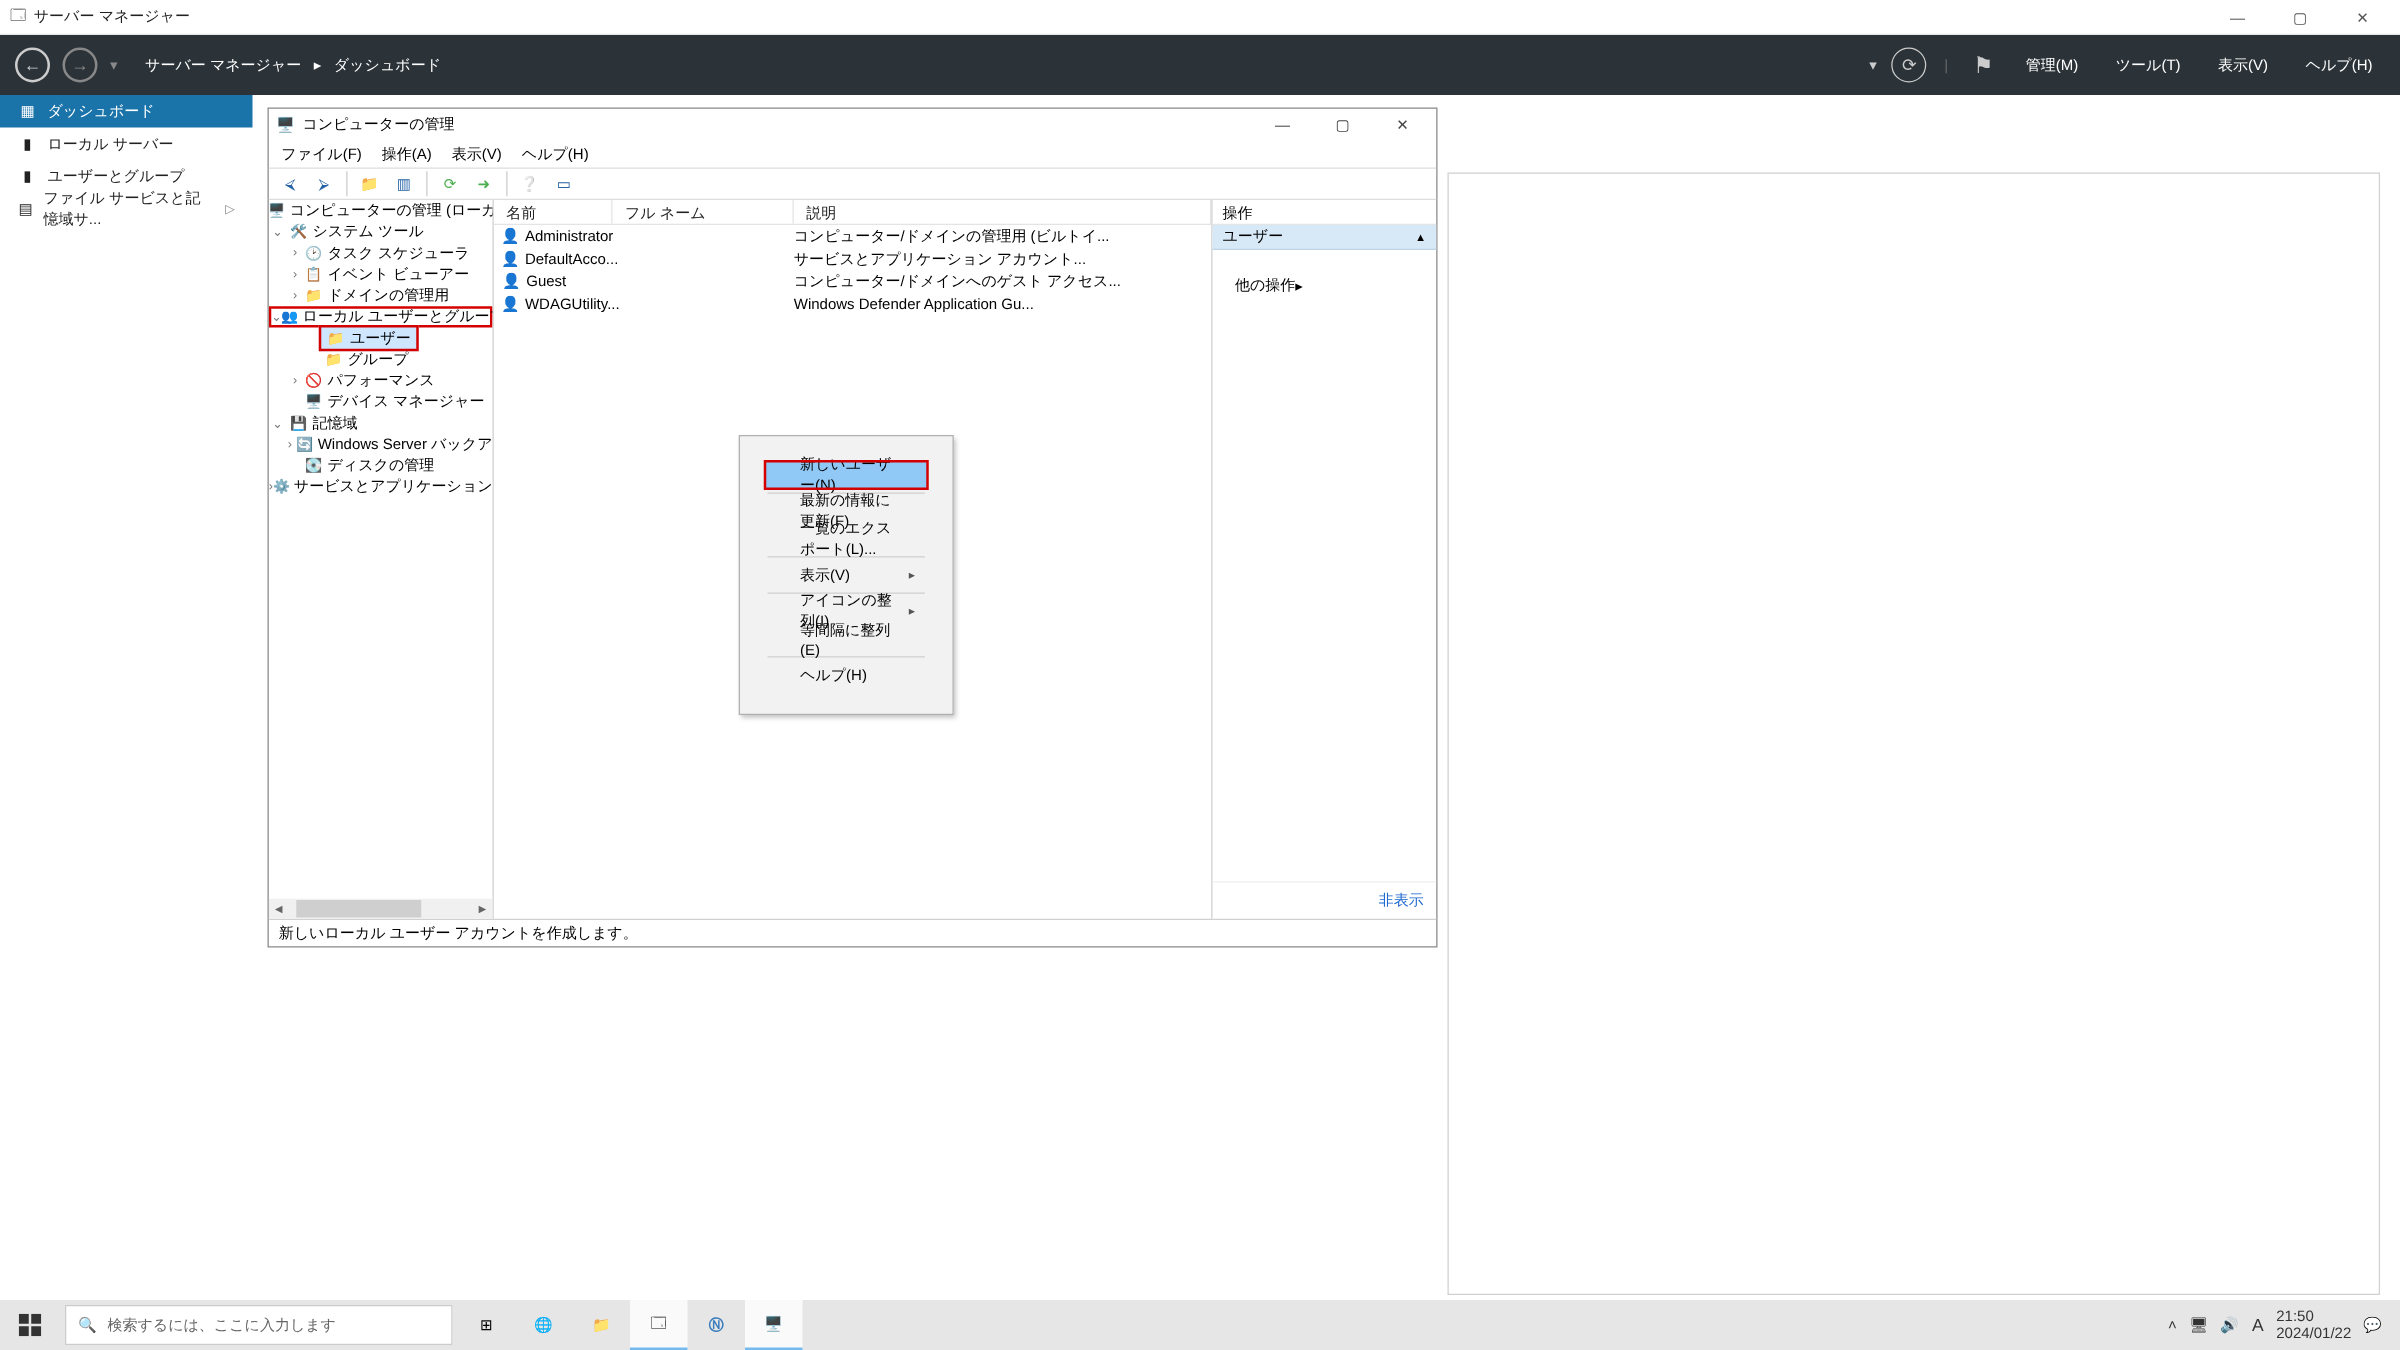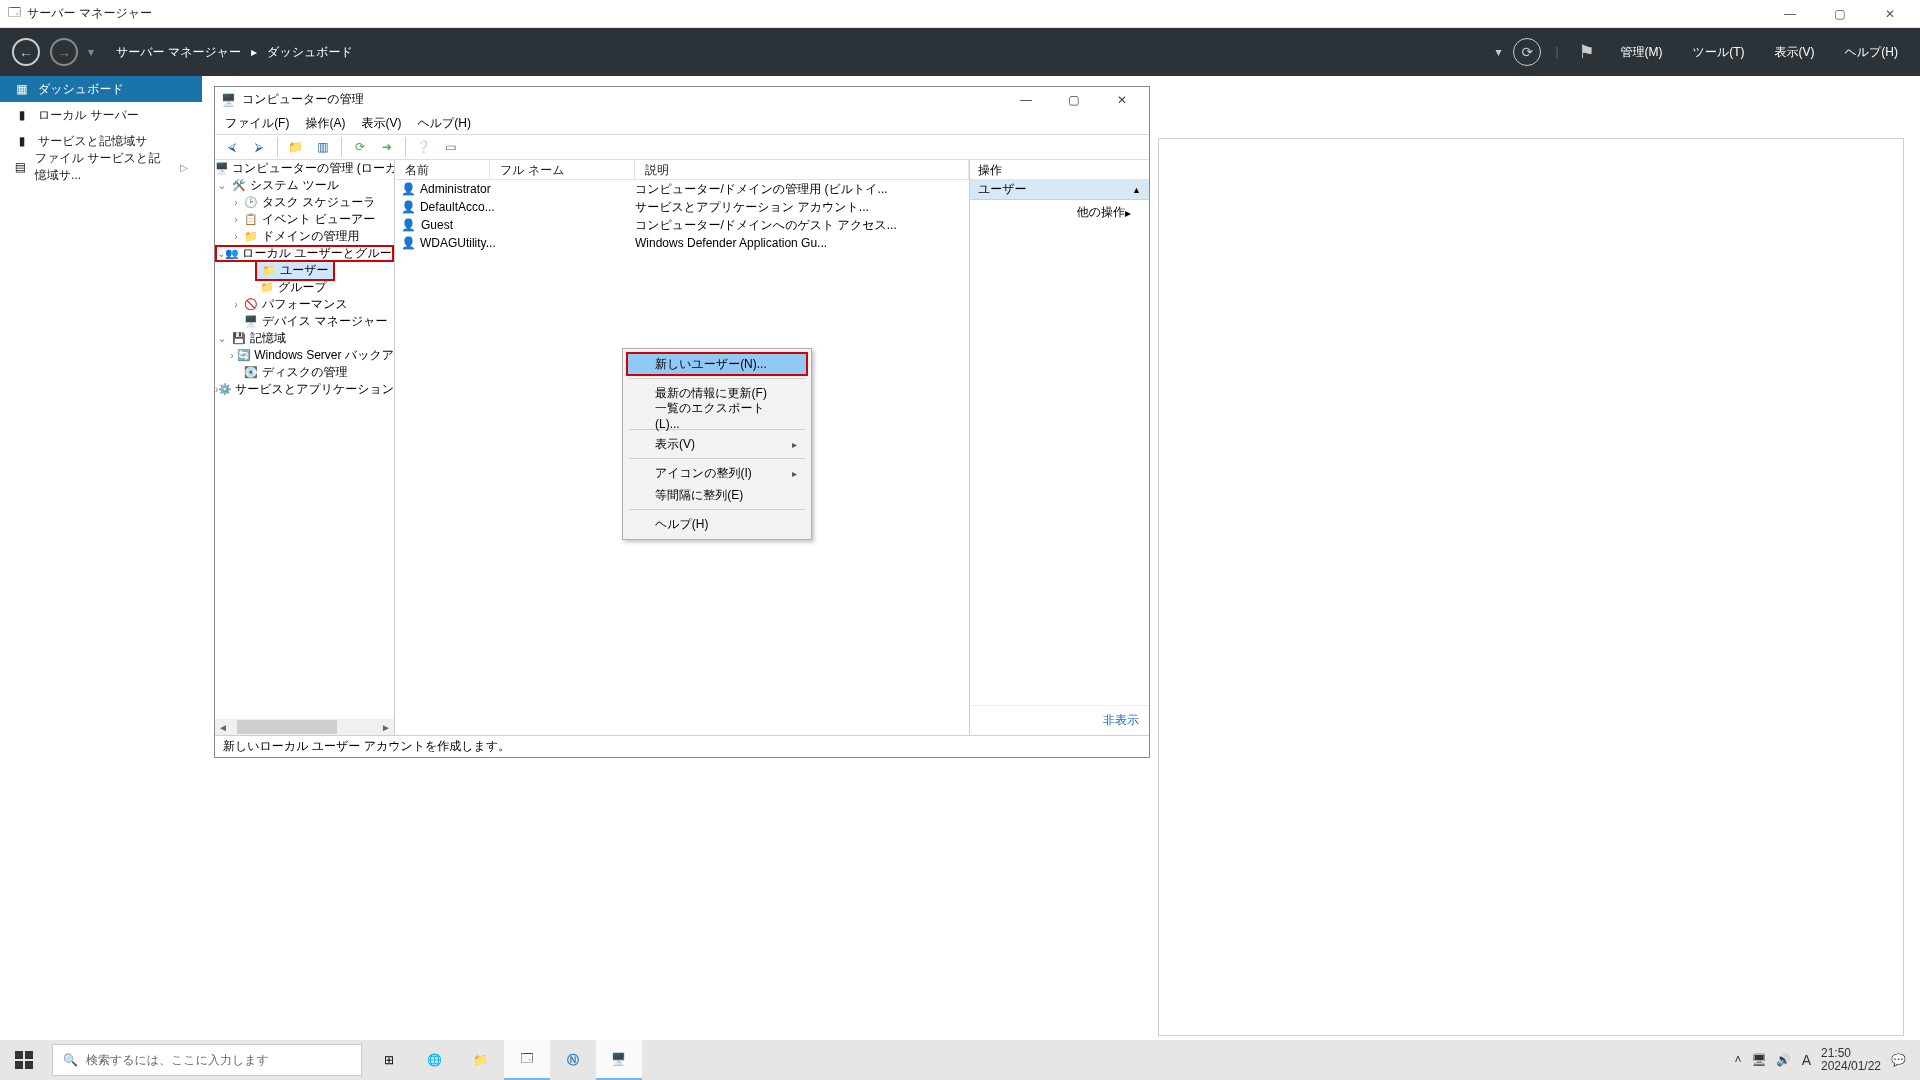--- a/index.html
+++ b/index.html
@@ -54,28 +54,28 @@
 .col.name{width:95px;} .col.full{width:145px;} .col.desc{flex:1;}
 .row { height:18px; display:flex; align-items:center; }
 .row .c1{ width:95px; padding-left:6px; display:flex; align-items:center; gap:4px;}
 .row .c2{ width:145px; }
 .row .c3{ flex:1; white-space:nowrap; overflow:hidden; text-overflow:ellipsis; }
 .user-icon{ width:16px; height:16px; display:inline-flex; align-items:center; justify-content:center; }
 
 .mmc-actions { width:180px; border-left:1px solid #d0d0d0; display:flex; flex-direction:column; }
 .act-hdr{ height:20px; border-bottom:1px solid #e4e4e4; padding:2px 8px; }
 .act-section { background:#d7e8f7; border-bottom:1px solid #c0d4e8; height:20px; display:flex; align-items:center; padding:0 8px; justify-content:space-between;}
-.act-item { padding:4px 18px; display:flex; justify-content:flex-end; align-items:center;}
+.act-item { padding:20px 18px; display:flex; justify-content:flex-start; align-items:center;}
 .act-foot { flex:1; }
 .act-hide { text-align:right; padding:6px 10px; color:#1a65cf; border-top:1px solid #eee;}
 
 .mmc-status { height:22px; border-top:1px solid #d0d0d0; padding:2px 8px; display:flex; align-items:center; }
 
 
-.ctx { position:absolute; left:622px; top:348px; width:190px; background:#f2f2f2; border:1px solid #b0b0b0; box-shadow:2px 2px 4px rgba(0,0,0,0.25); padding:4px; }
+.ctx { position:absolute; left:591px; top:348px; width:172px; background:#f2f2f2; border:1px solid #b0b0b0; box-shadow:2px 2px 4px rgba(0,0,0,0.25); padding:20px; }
 .ctx-item { height:22px; display:flex; align-items:center; padding:0 28px; position:relative; }
 .ctx-item.highlight { background:#90c8f6; }
 .ctx-item.hl-red { outline:2px solid #d40000; outline-offset:-1px; }
 .ctx-sep { height:1px; background:#d0d0d0; margin:3px 2px; }
 .ctx-item .sub-arrow{ position:absolute; right:10px; color:#555; font-size:10px;}
 
 
 .taskbar { position:absolute; left:0; right:0; bottom:0; height:40px; background:#e6e6e6; display:flex; align-items:center; }
 .start-btn{ width:48px; height:40px; display:flex; align-items:center; justify-content:center; }
 .start-btn svg{ fill:#333;}
@@ -123,21 +123,21 @@
   <div class="sm-side-item selected">
     <span class="sm-side-icon">▦</span>
     <span>ダッシュボード</span>
   </div>
   <div class="sm-side-item">
     <span class="sm-side-icon">▮</span>
     <span>ローカル サーバー</span>
   </div>
   <div class="sm-side-item">
     <span class="sm-side-icon">▮</span>
-    <span>サービスと記憶域サ</span>
+    <span>ユーザーとグループ</span>
   </div>
   <div class="sm-side-item">
     <span class="sm-side-icon">▤</span>
     <span>ファイル サービスと記憶域サ...</span>
     <span style="margin-left:auto;color:#888;font-size:10px;">▷</span>
   </div>
 </div>
 
 <div class="right-blank"></div>
 

